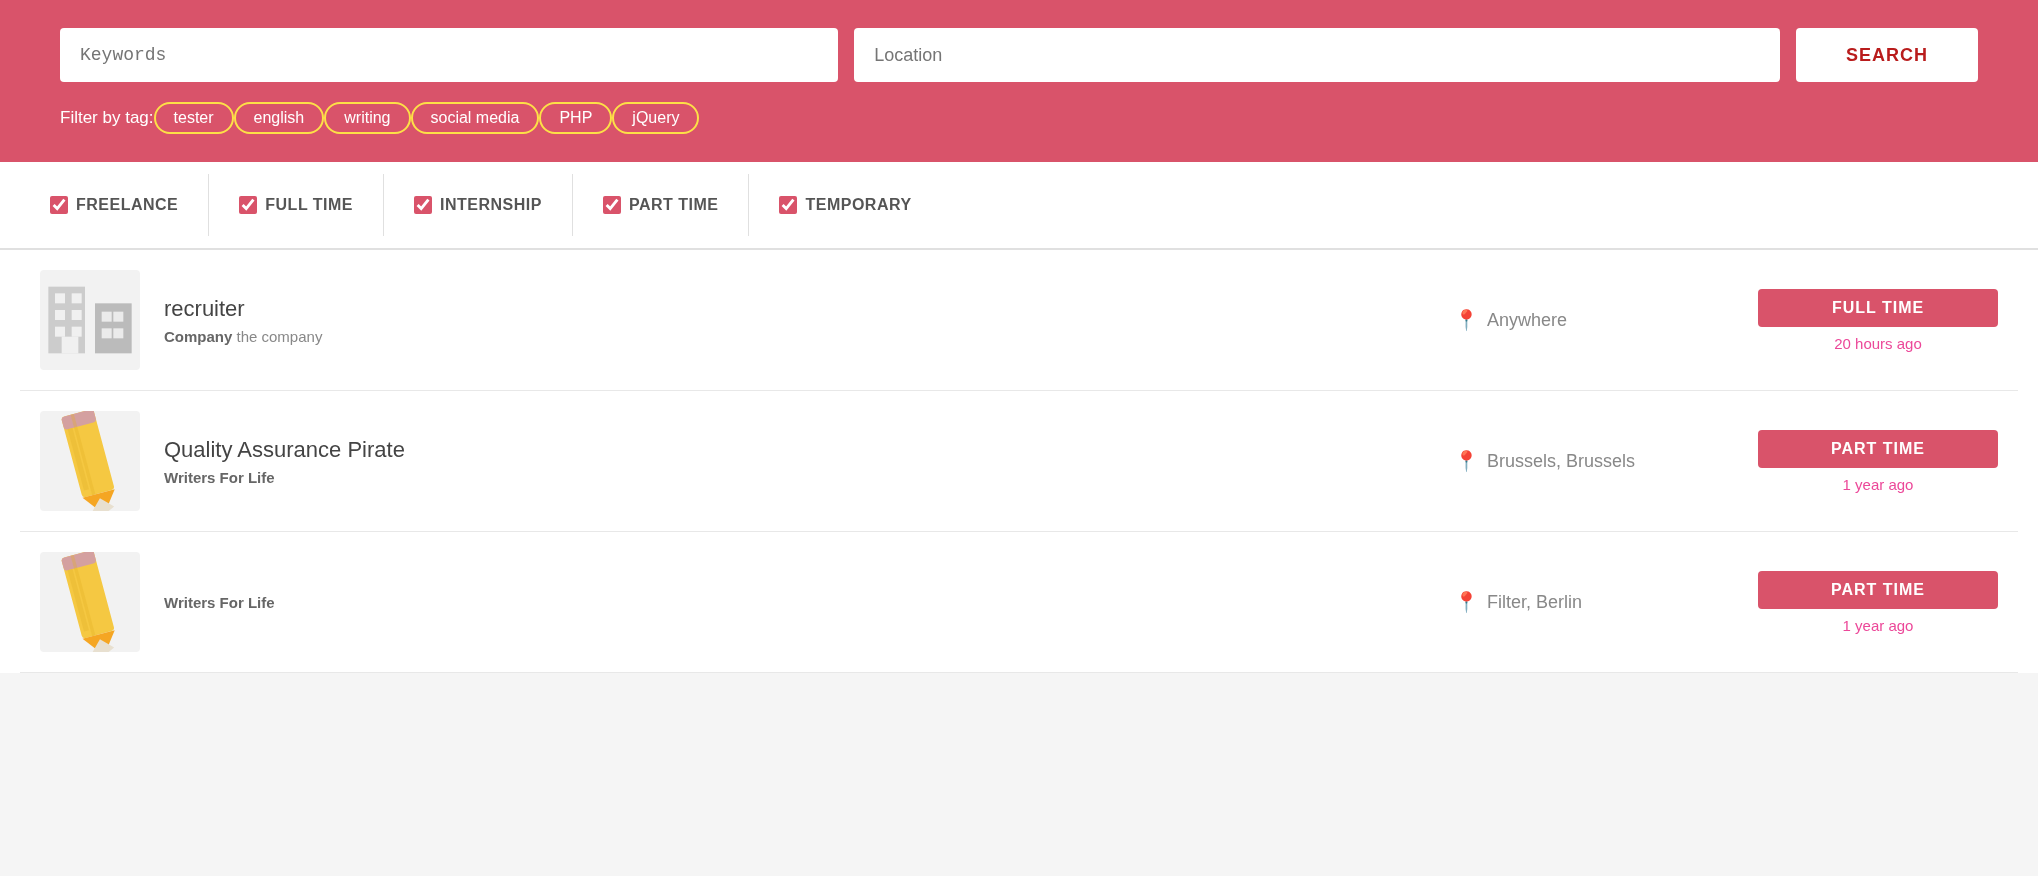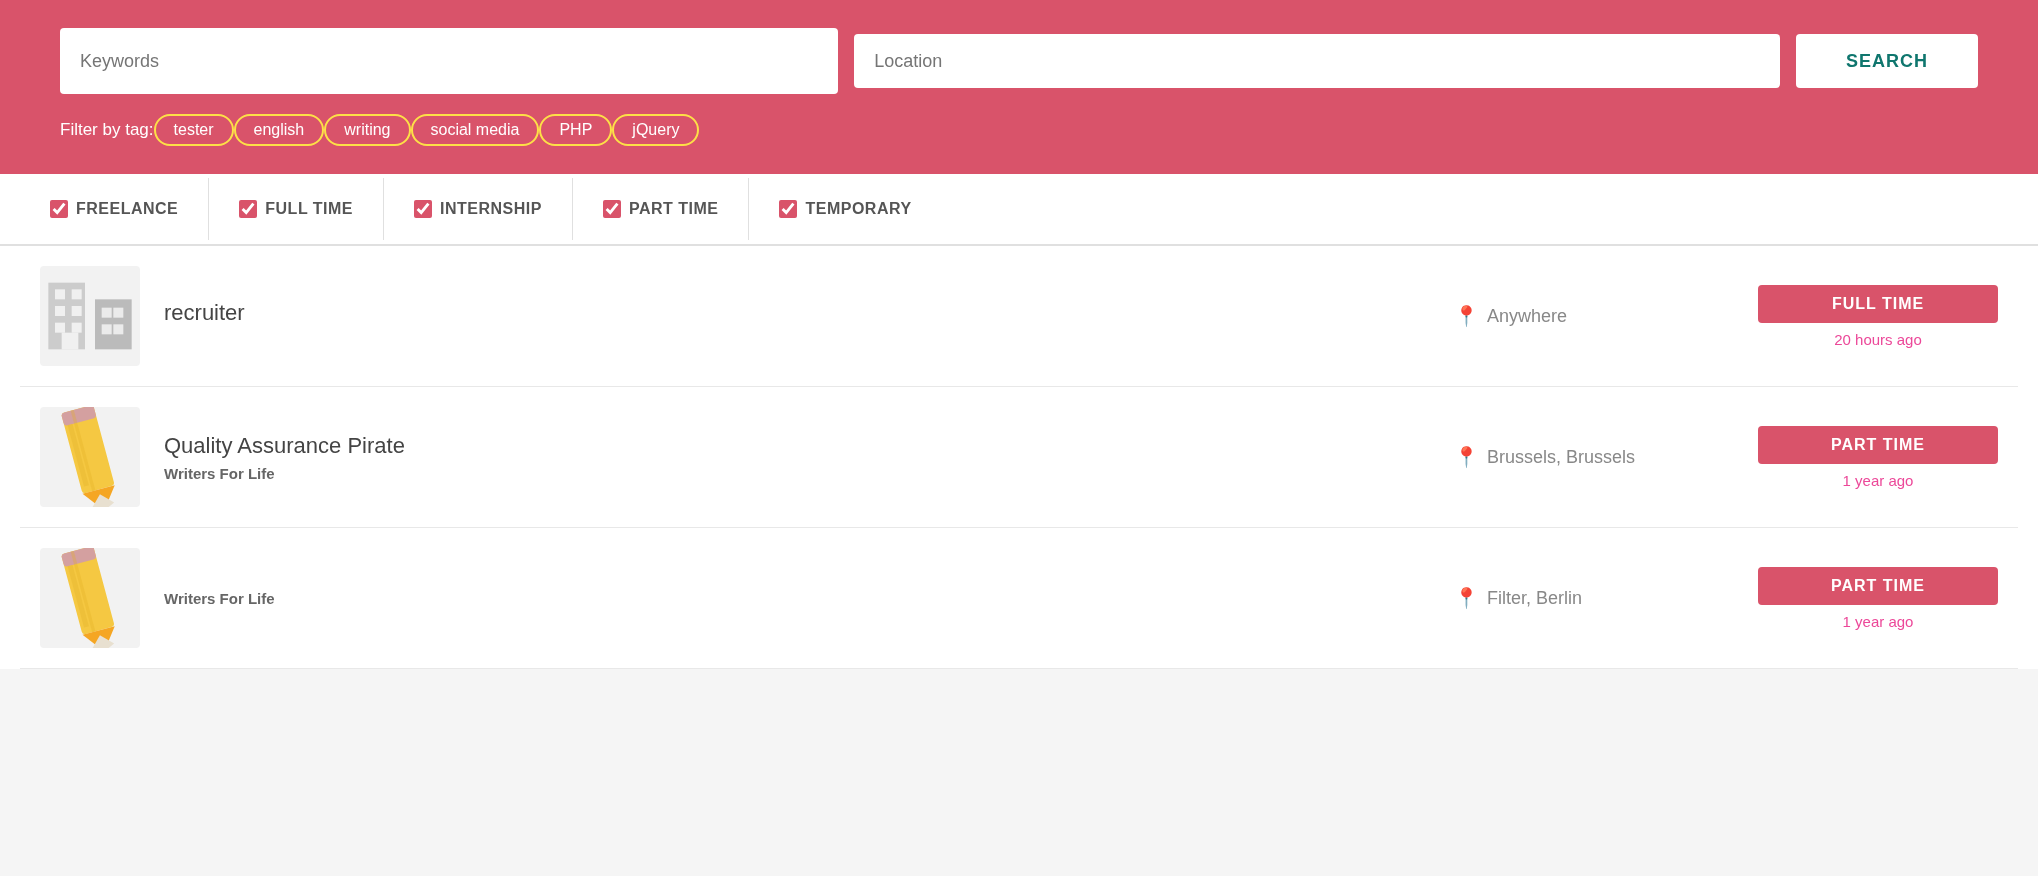--- a/index.html
+++ b/index.html
@@ -23,28 +23,29 @@
 
     .search-row {
       display: flex;
       gap: 16px;
       align-items: center;
       margin-bottom: 20px;
     }
 
     .search-input {
       flex: 1;
-      height: 66px;
+      height: 54px;
       padding: 0 20px;
       border: none;
       border-radius: 4px;
       font-size: 18px;
       color: #6d28d9;
       outline: none;
       background: #fff;
+      font-family: Liberation Mono, monospace;
     }
 
     .location-input {
       flex: 1.2;
       height: 54px;
       padding: 0 20px;
       border: none;
       border-radius: 4px;
       font-size: 18px;
       color: #7f1d1d;
@@ -53,21 +54,21 @@
     }
 
     .search-button {
       height: 54px;
       padding: 0 50px;
       background: #fff;
       border: none;
       border-radius: 4px;
       font-size: 18px;
       font-weight: bold;
-      color: #0f766e;
+      color: #b91c1c;
       cursor: pointer;
       letter-spacing: 1px;
       white-space: nowrap;
     }
 
     
     .filter-row {
       display: flex;
       align-items: center;
       flex-wrap: wrap;
@@ -87,21 +88,21 @@
       color: #fff;
       font-size: 16px;
       cursor: pointer;
     }
 
     
     .filter-bar {
       display: flex;
       border-bottom: 2px solid #e0e0e0;
       background: #fff;
-      padding: 4px 20px;
+      padding: 12px 20px;
     }
 
     .filter-type {
       display: flex;
       align-items: center;
       gap: 8px;
       padding: 22px 30px;
       border-right: 1px solid #e0e0e0;
       cursor: pointer;
       font-size: 16px;
@@ -282,20 +283,21 @@
     <rect x="19" y="34" width="6" height="6" fill="#fff" opacity="0.7"></rect>
     <rect x="37" y="25" width="6" height="6" fill="#fff" opacity="0.7"></rect>
     <rect x="44" y="25" width="6" height="6" fill="#fff" opacity="0.7"></rect>
     <rect x="37" y="35" width="6" height="6" fill="#fff" opacity="0.7"></rect>
     <rect x="44" y="35" width="6" height="6" fill="#fff" opacity="0.7"></rect>
     <rect x="13" y="40" width="10" height="10" fill="#fff" opacity="0.7"></rect>
   </svg>
       </div>
       <div class="job-info">
         <div class="job-title">recruiter</div>
+        <div class="job-company"><strong>Company</strong> the company</div>
       </div>
       <div class="job-location">
         <span class="location-pin">📍</span>
         <span>Anywhere</span>
       </div>
       <div class="job-type-section">
         <div class="job-type-badge badge-fulltime">FULL TIME</div>
         <div class="job-time-ago">20 hours ago</div>
       </div>
     </div>

